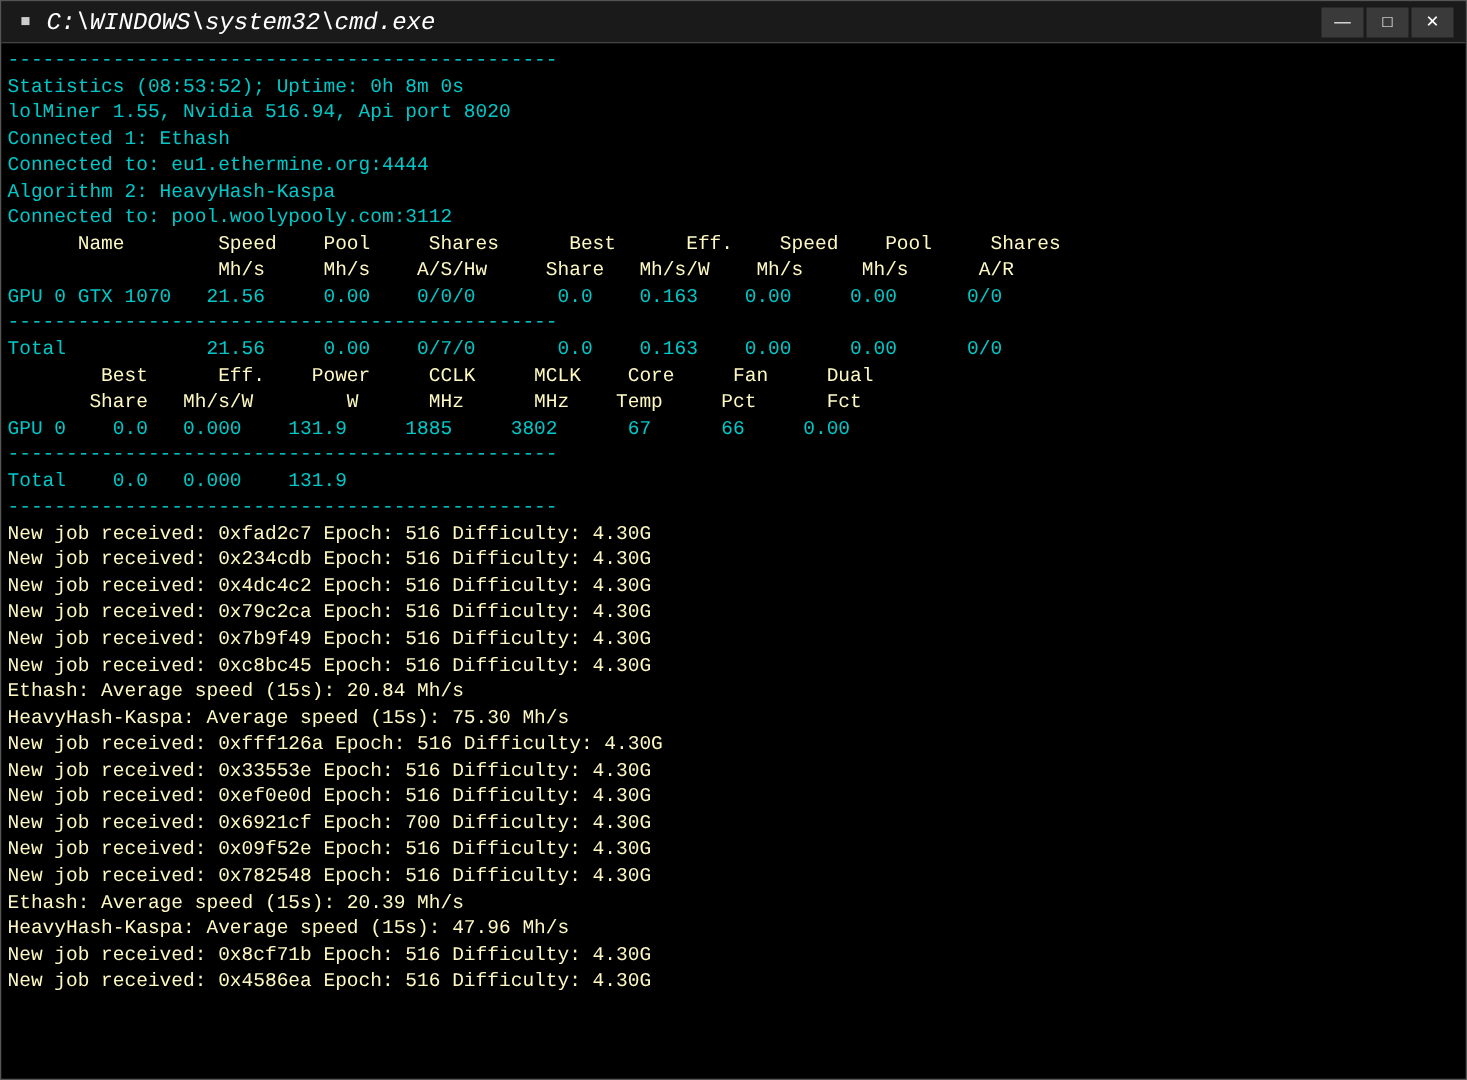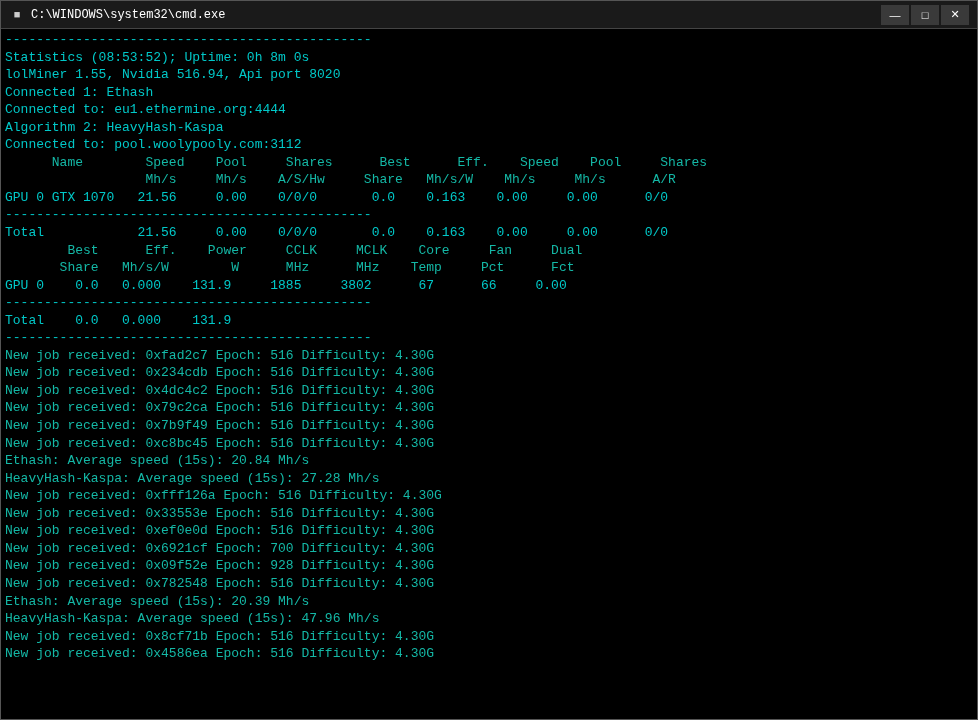--- a/index.html
+++ b/index.html
@@ -43,21 +43,22 @@
       display: inline-flex;
       align-items: center;
       justify-content: center;
       color: #ccc;
       font-size: 11px;
     }
 
     .title-bar-text {
       flex: 1;
       color: #ffffff;
-      font-size: 12px;
+      font-size: 16px;
+      font-style: italic;
     }
 
     .title-bar-controls {
       display: flex;
       gap: 2px;
     }
 
     .title-bar-btn {
       width: 28px;
       height: 20px;
@@ -80,21 +81,21 @@
       line-height: 1.4;
     }
 
     .line {
       white-space: pre;
       font-size: 13px;
       line-height: 1.35;
     }
 
     .cyan { color: #00c8c8; }
-    .white { color: #14b8a6; }
+    .white { color: #fef9c3; }
   </style>
 </head>
 <body>
 
 <div class="window">
   <div class="title-bar">
     <span class="title-bar-icon">■</span>
     <span class="title-bar-text">C:\WINDOWS\system32\cmd.exe</span>
     <div class="title-bar-controls">
       <button class="title-bar-btn">—</button>
@@ -108,40 +109,40 @@
       <div class="line cyan">lolMiner 1.55, Nvidia 516.94, Api port 8020</div>
       <div class="line cyan">Connected 1: Ethash</div>
       <div class="line cyan">Connected to: eu1.ethermine.org:4444</div>
       <div class="line cyan">Algorithm 2: HeavyHash-Kaspa</div>
       <div class="line cyan">Connected to: pool.woolypooly.com:3112</div>
       <div class="line white"></div>
       <div class="line white">      Name        Speed    Pool     Shares      Best      Eff.    Speed    Pool     Shares</div>
       <div class="line white">                  Mh/s     Mh/s    A/S/Hw     Share   Mh/s/W    Mh/s     Mh/s      A/R</div>
       <div class="line cyan">GPU 0 GTX 1070   21.56     0.00    0/0/0       0.0    0.163    0.00     0.00      0/0</div>
       <div class="line cyan">-----------------------------------------------</div>
-      <div class="line cyan">Total            21.56     0.00    0/0/0       0.0    0.163    0.00     0.00      0/0</div>
+      <div class="line cyan">Total            21.56     0.00    0/7/0       0.0    0.163    0.00     0.00      0/0</div>
       <div class="line white"></div>
       <div class="line white">        Best      Eff.    Power     CCLK     MCLK    Core     Fan     Dual</div>
       <div class="line white">       Share   Mh/s/W        W      MHz      MHz    Temp     Pct      Fct</div>
       <div class="line cyan">GPU 0    0.0   0.000    131.9     1885     3802      67      66     0.00</div>
       <div class="line cyan">-----------------------------------------------</div>
       <div class="line cyan">Total    0.0   0.000    131.9</div>
       <div class="line cyan">-----------------------------------------------</div>
       <div class="line white">New job received: 0xfad2c7 Epoch: 516 Difficulty: 4.30G</div>
       <div class="line white">New job received: 0x234cdb Epoch: 516 Difficulty: 4.30G</div>
       <div class="line white">New job received: 0x4dc4c2 Epoch: 516 Difficulty: 4.30G</div>
       <div class="line white">New job received: 0x79c2ca Epoch: 516 Difficulty: 4.30G</div>
       <div class="line white">New job received: 0x7b9f49 Epoch: 516 Difficulty: 4.30G</div>
       <div class="line white">New job received: 0xc8bc45 Epoch: 516 Difficulty: 4.30G</div>
       <div class="line white">Ethash: Average speed (15s): 20.84 Mh/s</div>
-      <div class="line white">HeavyHash-Kaspa: Average speed (15s): 27.28 Mh/s</div>
+      <div class="line white">HeavyHash-Kaspa: Average speed (15s): 75.30 Mh/s</div>
       <div class="line white">New job received: 0xfff126a Epoch: 516 Difficulty: 4.30G</div>
       <div class="line white">New job received: 0x33553e Epoch: 516 Difficulty: 4.30G</div>
       <div class="line white">New job received: 0xef0e0d Epoch: 516 Difficulty: 4.30G</div>
       <div class="line white">New job received: 0x6921cf Epoch: 700 Difficulty: 4.30G</div>
-      <div class="line white">New job received: 0x09f52e Epoch: 928 Difficulty: 4.30G</div>
+      <div class="line white">New job received: 0x09f52e Epoch: 516 Difficulty: 4.30G</div>
       <div class="line white">New job received: 0x782548 Epoch: 516 Difficulty: 4.30G</div>
       <div class="line white">Ethash: Average speed (15s): 20.39 Mh/s</div>
       <div class="line white">HeavyHash-Kaspa: Average speed (15s): 47.96 Mh/s</div>
       <div class="line white">New job received: 0x8cf71b Epoch: 516 Difficulty: 4.30G</div>
       <div class="line white">New job received: 0x4586ea Epoch: 516 Difficulty: 4.30G</div>
     </div>
 </div>
 
 </body></html>

